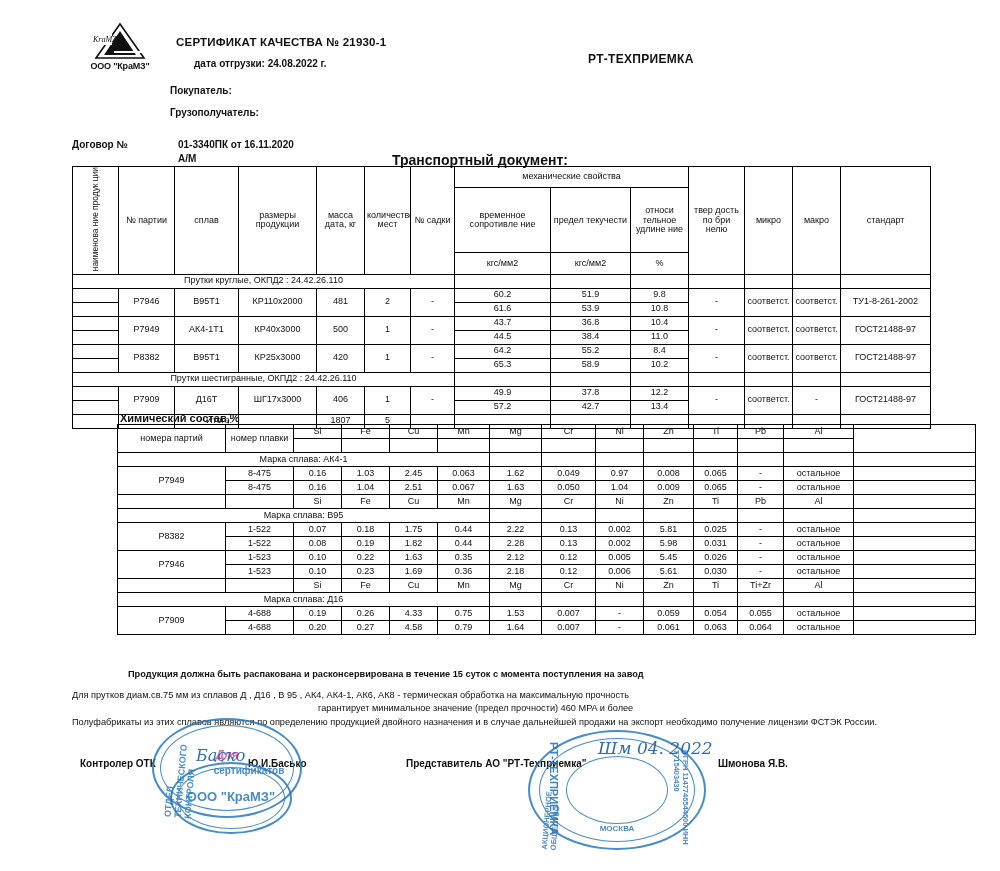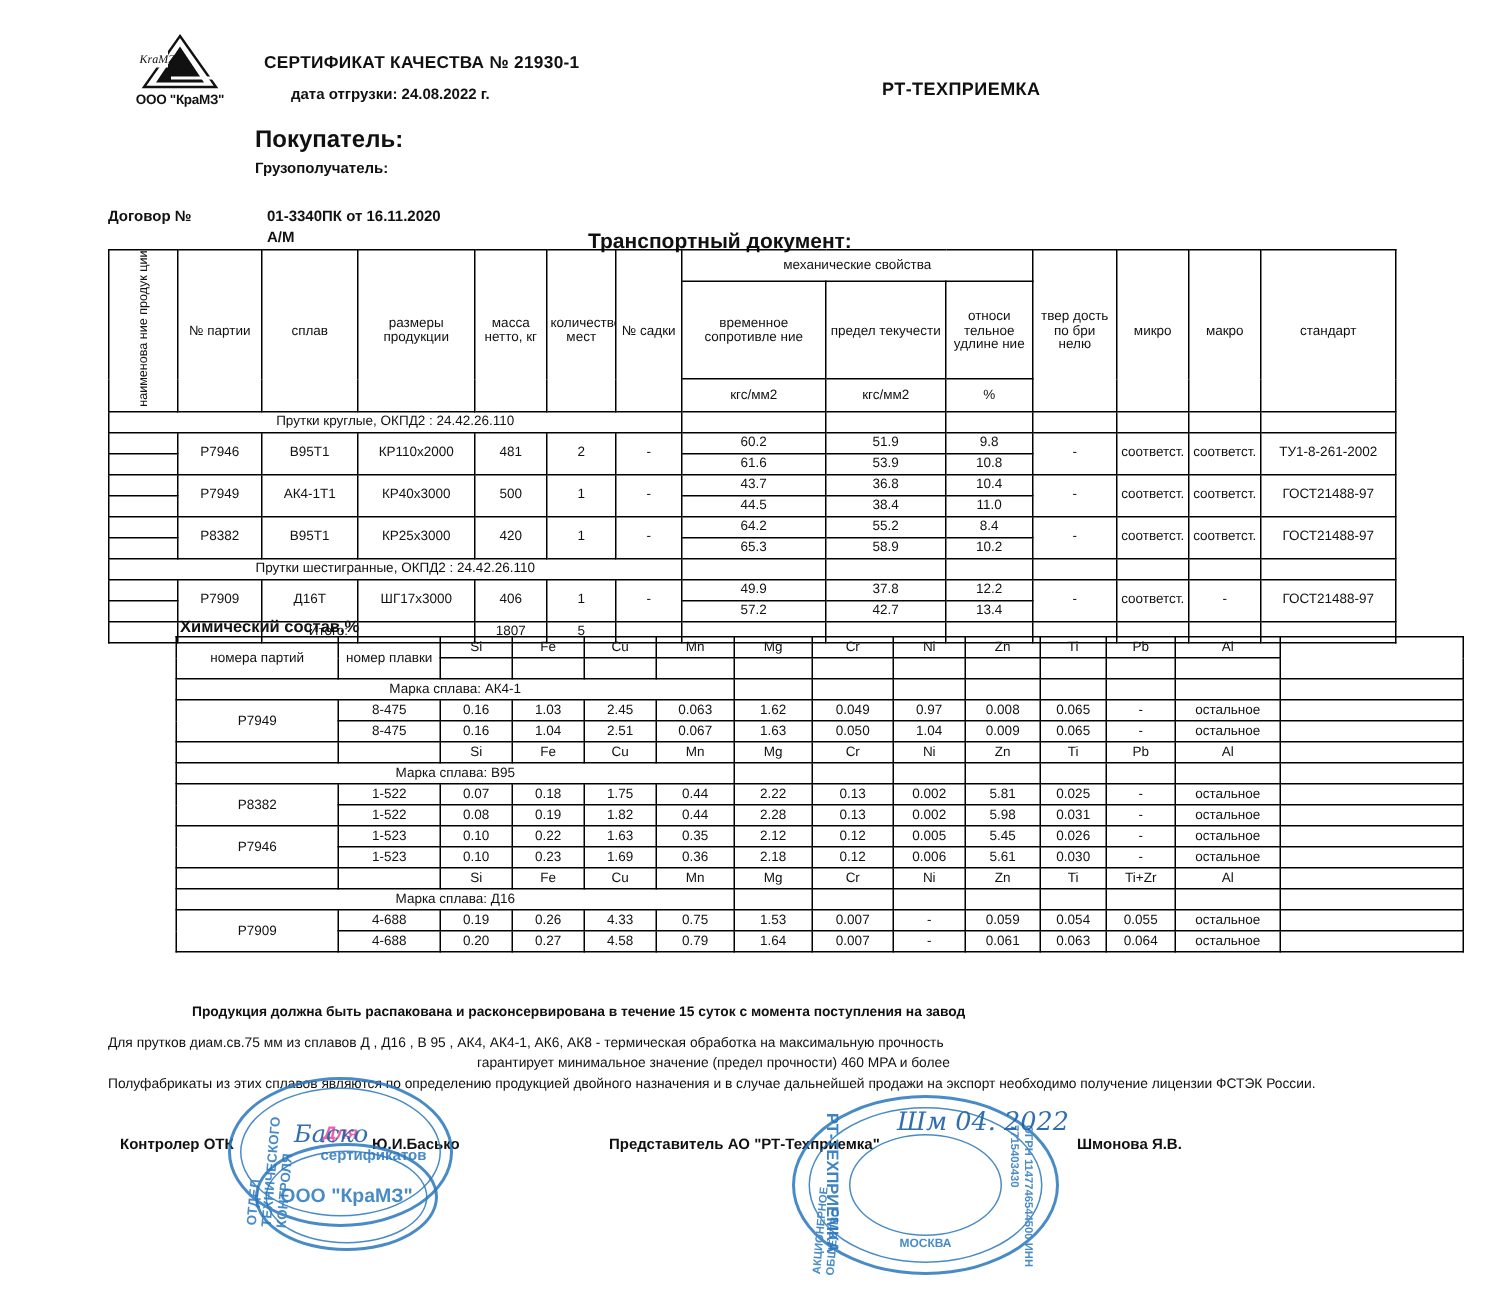--- a/index.html
+++ b/index.html
@@ -57,21 +57,21 @@
   .hdr-right {
     position: absolute;
     left: 588px; top: 52px;
     font-size: 12px;
     font-weight: bold;
     letter-spacing: 0.3px;
   }
   .lbl-buyer {
     position: absolute;
     left: 170px; top: 85px;
-    font-size: 16px;
+    font-size: 10px;
     font-weight: bold;
   }
   .lbl-consignee {
     position: absolute;
     left: 170px; top: 107px;
     font-size: 10px;
     font-weight: bold;
   }
   .lbl-contract {
     position: absolute;
@@ -360,21 +360,21 @@
         <col style="width:48px">
         <col style="width:48px">
         <col style="width:90px">
     </colgroup>
     <thead>
       <tr>
         <th rowspan="3" class="hcell"><span class="vert">наименова ние продук ции</span></th>
         <th rowspan="3">№ партии</th>
         <th rowspan="3">сплав</th>
         <th rowspan="3">размеры продукции</th>
-        <th rowspan="3">масса нетто, кг</th>
+        <th rowspan="3">масса дата, кг</th>
         <th rowspan="3">количество мест</th>
         <th rowspan="3">№ садки</th>
         <th colspan="3" style="height:13px">механические свойства</th>
         <th rowspan="3">твер дость по бри нелю</th>
         <th rowspan="3">микро</th>
         <th rowspan="3">макро</th>
         <th rowspan="3">стандарт</th>
       </tr>
       <tr>
         <th style="height:42px">временное сопротивле ние</th>

